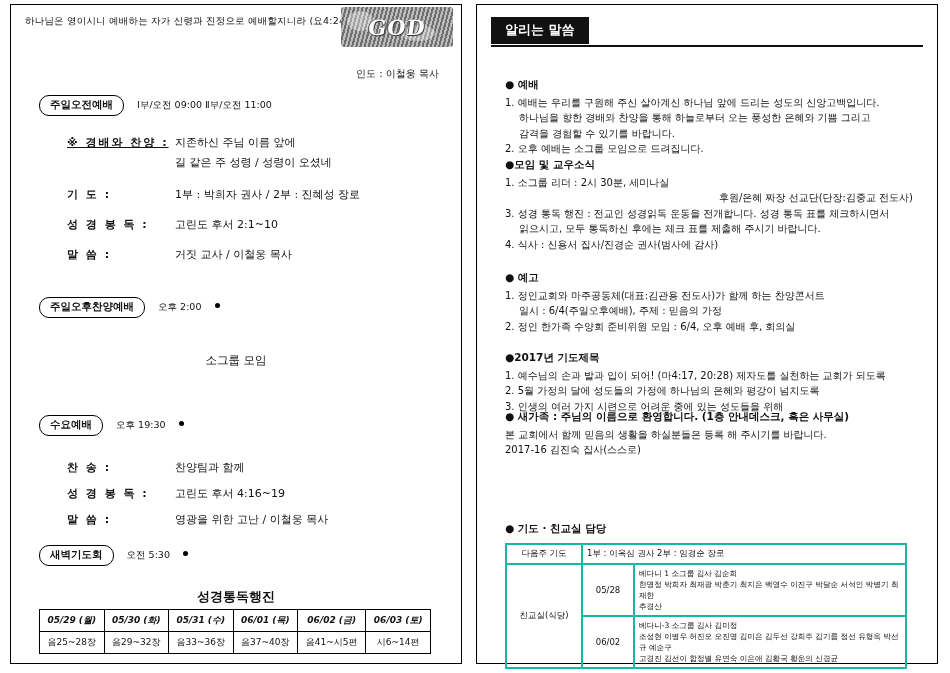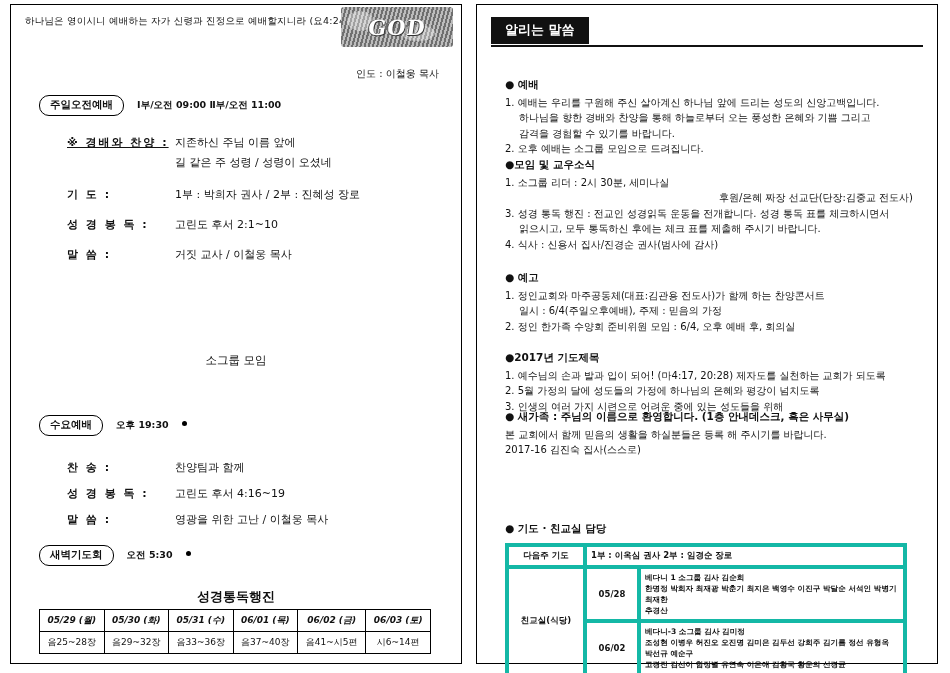--- a/index.html
+++ b/index.html
@@ -17,21 +17,21 @@
      font-family:"DejaVu Serif","Liberation Serif",serif;font-weight:bold;font-size:21px;color:#fff;
      text-shadow:1px 1px 0 #333,-1px 0 0 #555;letter-spacing:1px;}
   .god-art .blob{position:absolute;border-radius:50%;background:rgba(255,255,255,.35);}
 
   .leader{position:absolute;right:22px;top:62px;font-size:10px;}
 
   .band{position:absolute;left:28px;height:18px;}
   .band .pill{position:relative;display:inline-block;border:1px solid #000;border-radius:10px;
      padding:2px 10px 3px 10px;font-size:10.5px;background:#fff;font-weight:bold;}
   .band .rule{position:absolute;left:0;top:9px;height:1px;background:#000;z-index:-1;}
-  .band .meta{font-size:9.5px;margin-left:8px;font-weight:bold;}
+  .band .meta{font-size:9.5px;margin-left:8px;}
   .band .dot{display:inline-block;width:5px;height:5px;border-radius:50%;background:#000;margin-left:8px;vertical-align:2px;}
 
   .rowset{position:absolute;left:56px;font-size:11px;line-height:20px;}
   .rowset .r{display:flex;}
   .rowset .lb{width:108px;letter-spacing:2px;font-weight:bold;}
   .rowset .vl{flex:1;}
   .star{font-weight:bold;text-decoration:underline;}
 
   .center-line{position:absolute;width:100%;text-align:center;font-size:11.5px;}
 
@@ -45,21 +45,21 @@
   .notice-head{position:absolute;left:14px;top:12px;background:#111;color:#fff;font-weight:bold;
      font-size:13px;padding:4px 14px 5px 14px;}
   .head-rule{position:absolute;left:14px;right:14px;top:40px;height:2px;background:#111;}
 
   .sec{position:absolute;left:28px;right:18px;font-size:10px;line-height:15.5px;}
   .sec .h{font-weight:bold;font-size:10.5px;margin-bottom:2px;}
   .ind{padding-left:14px;}
   .rightal{text-align:right;padding-right:6px;}
 
   .tbl2{position:absolute;left:28px;width:402px;border-collapse:collapse;font-size:8.5px;}
-  .tbl2 td{border:4px solid #14b8a6;padding:3px 4px;vertical-align:middle;font-weight:bold;}
+  .tbl2 td{border:2px solid #14b8a6;padding:3px 4px;vertical-align:middle;}
   .tbl2 .c{text-align:center;}
   .tbl2 .small{font-size:7.6px;line-height:11px;}
 </style>
 </head>
 <body>
 
 <div class="page">
 
   <div class="left">
     <div class="left-inner">
@@ -95,20 +95,26 @@
         <div class="r" style="margin-top:10px;">
           <div class="lb">성 경  봉 독 :</div>
           <div class="vl">고린도 후서 2:1~10</div>
         </div>
         <div class="r" style="margin-top:10px;">
           <div class="lb">말       씀 :</div>
           <div class="vl">거짓 교사 / 이철웅 목사</div>
         </div>
       </div>
 
+      <div class="band" style="top:290px;width:394px;">
+        <div class="rule" style="width:394px;"></div>
+        <span class="pill">주일오후찬양예배</span>
+        <span class="meta">오후 2:00</span>
+        <span class="dot"></span>
+      </div>
 
       <div class="center-line" style="top:348px;">소그룹 모임</div>
 
       <div class="band" style="top:408px;width:394px;">
         <div class="rule" style="width:394px;"></div>
         <span class="pill">수요예배</span>
         <span class="meta">오후 19:30</span>
         <span class="dot"></span>
       </div>
 

